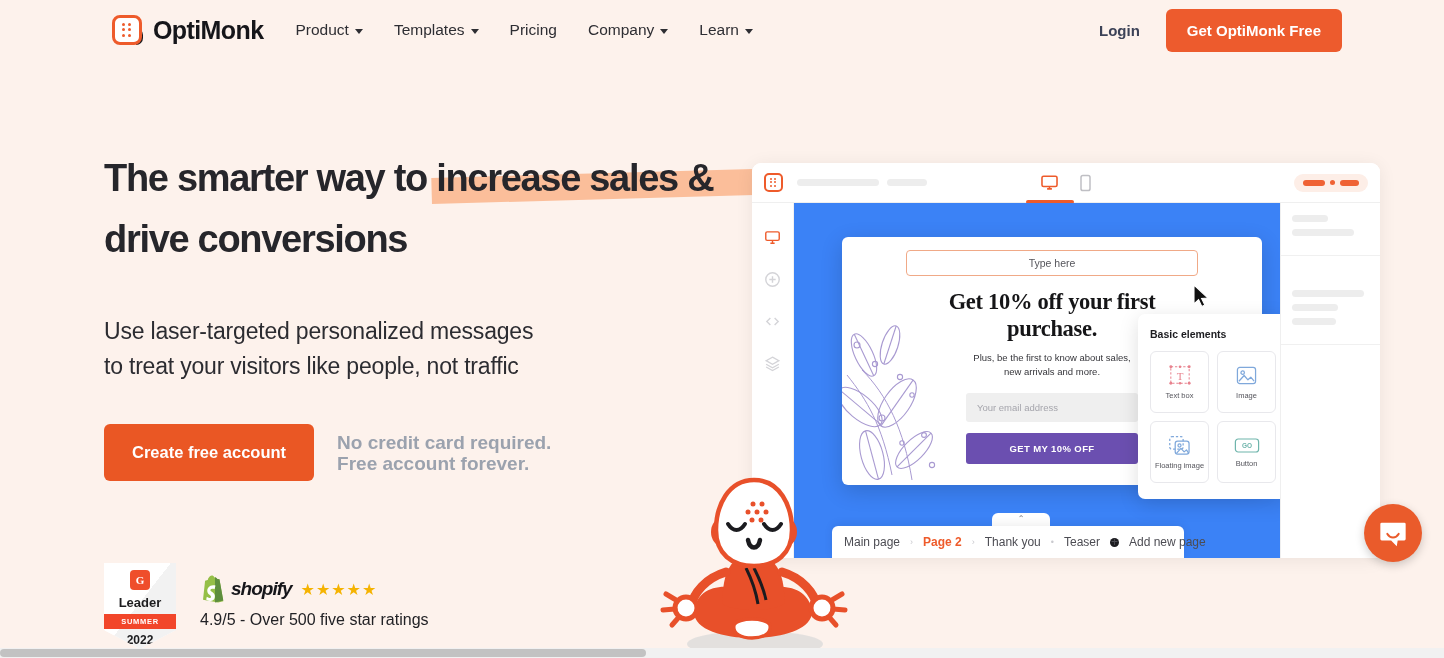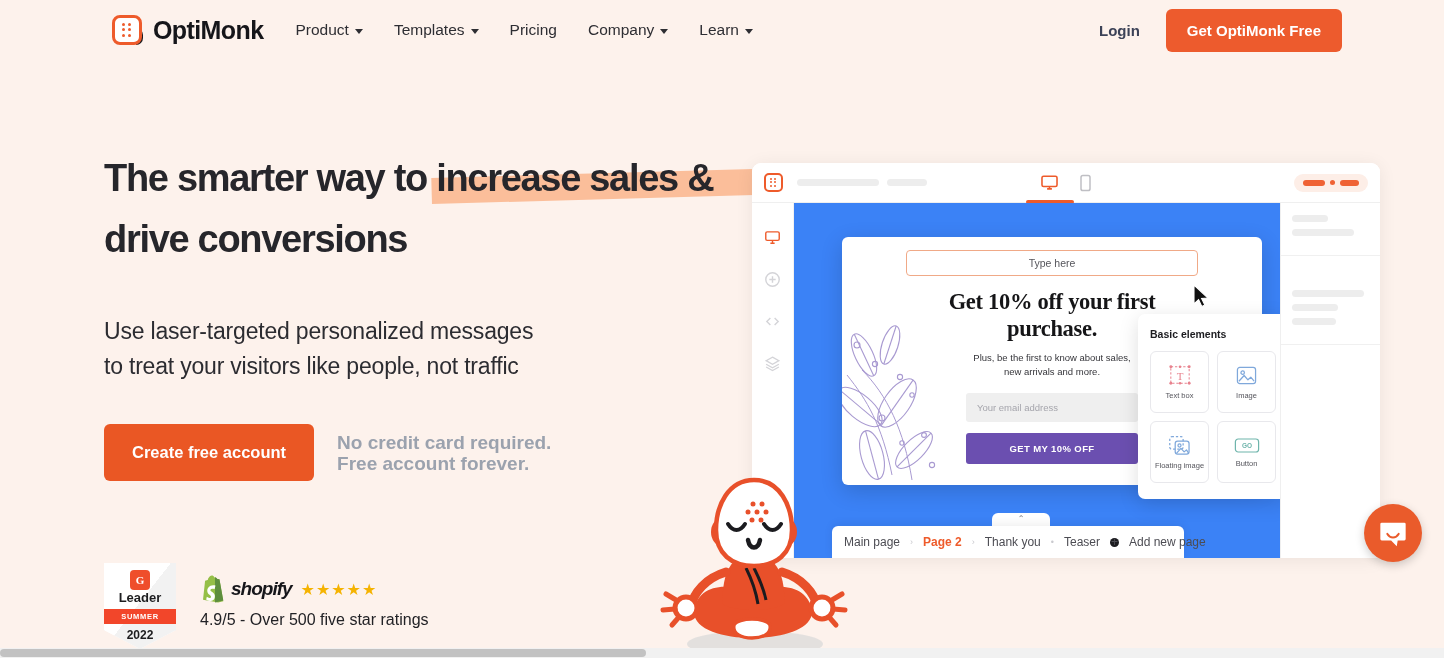--- a/index.html
+++ b/index.html
@@ -92,21 +92,21 @@
     content:""; position:absolute; inset:0;
     background:linear-gradient(128deg,#ffffff 0 48%,#F2F2F2 48% 100%);
   }
   .g2-top {
     width:20px; height:20px; background:#EF4E2B; border-radius:4px;
     margin-top:7px; color:#fff; font-size:11px; font-weight:bold;
     display:flex; align-items:center; justify-content:center;
     position:relative; z-index:2; font-family:"Liberation Serif", serif;
   }
   .g2-leader {
-    font-size:13px; font-weight:bold; color:#1D1D1F; 
+    font-size:13px; font-weight:bold; color:#1D1D1F; margin-top:5px;
     position:relative; z-index:2;
   }
   .g2-ribbon {
     width:72px; background:#F2462A; color:#fff; font-size:7.5px;
     font-weight:bold; letter-spacing:0.7px; text-align:center;
     padding:3px 0; margin-top:4px; position:relative; z-index:2;
   }
   .g2-year {
     font-size:12px; font-weight:bold; color:#1D1D1F; margin-top:4px;
     position:relative; z-index:2;

